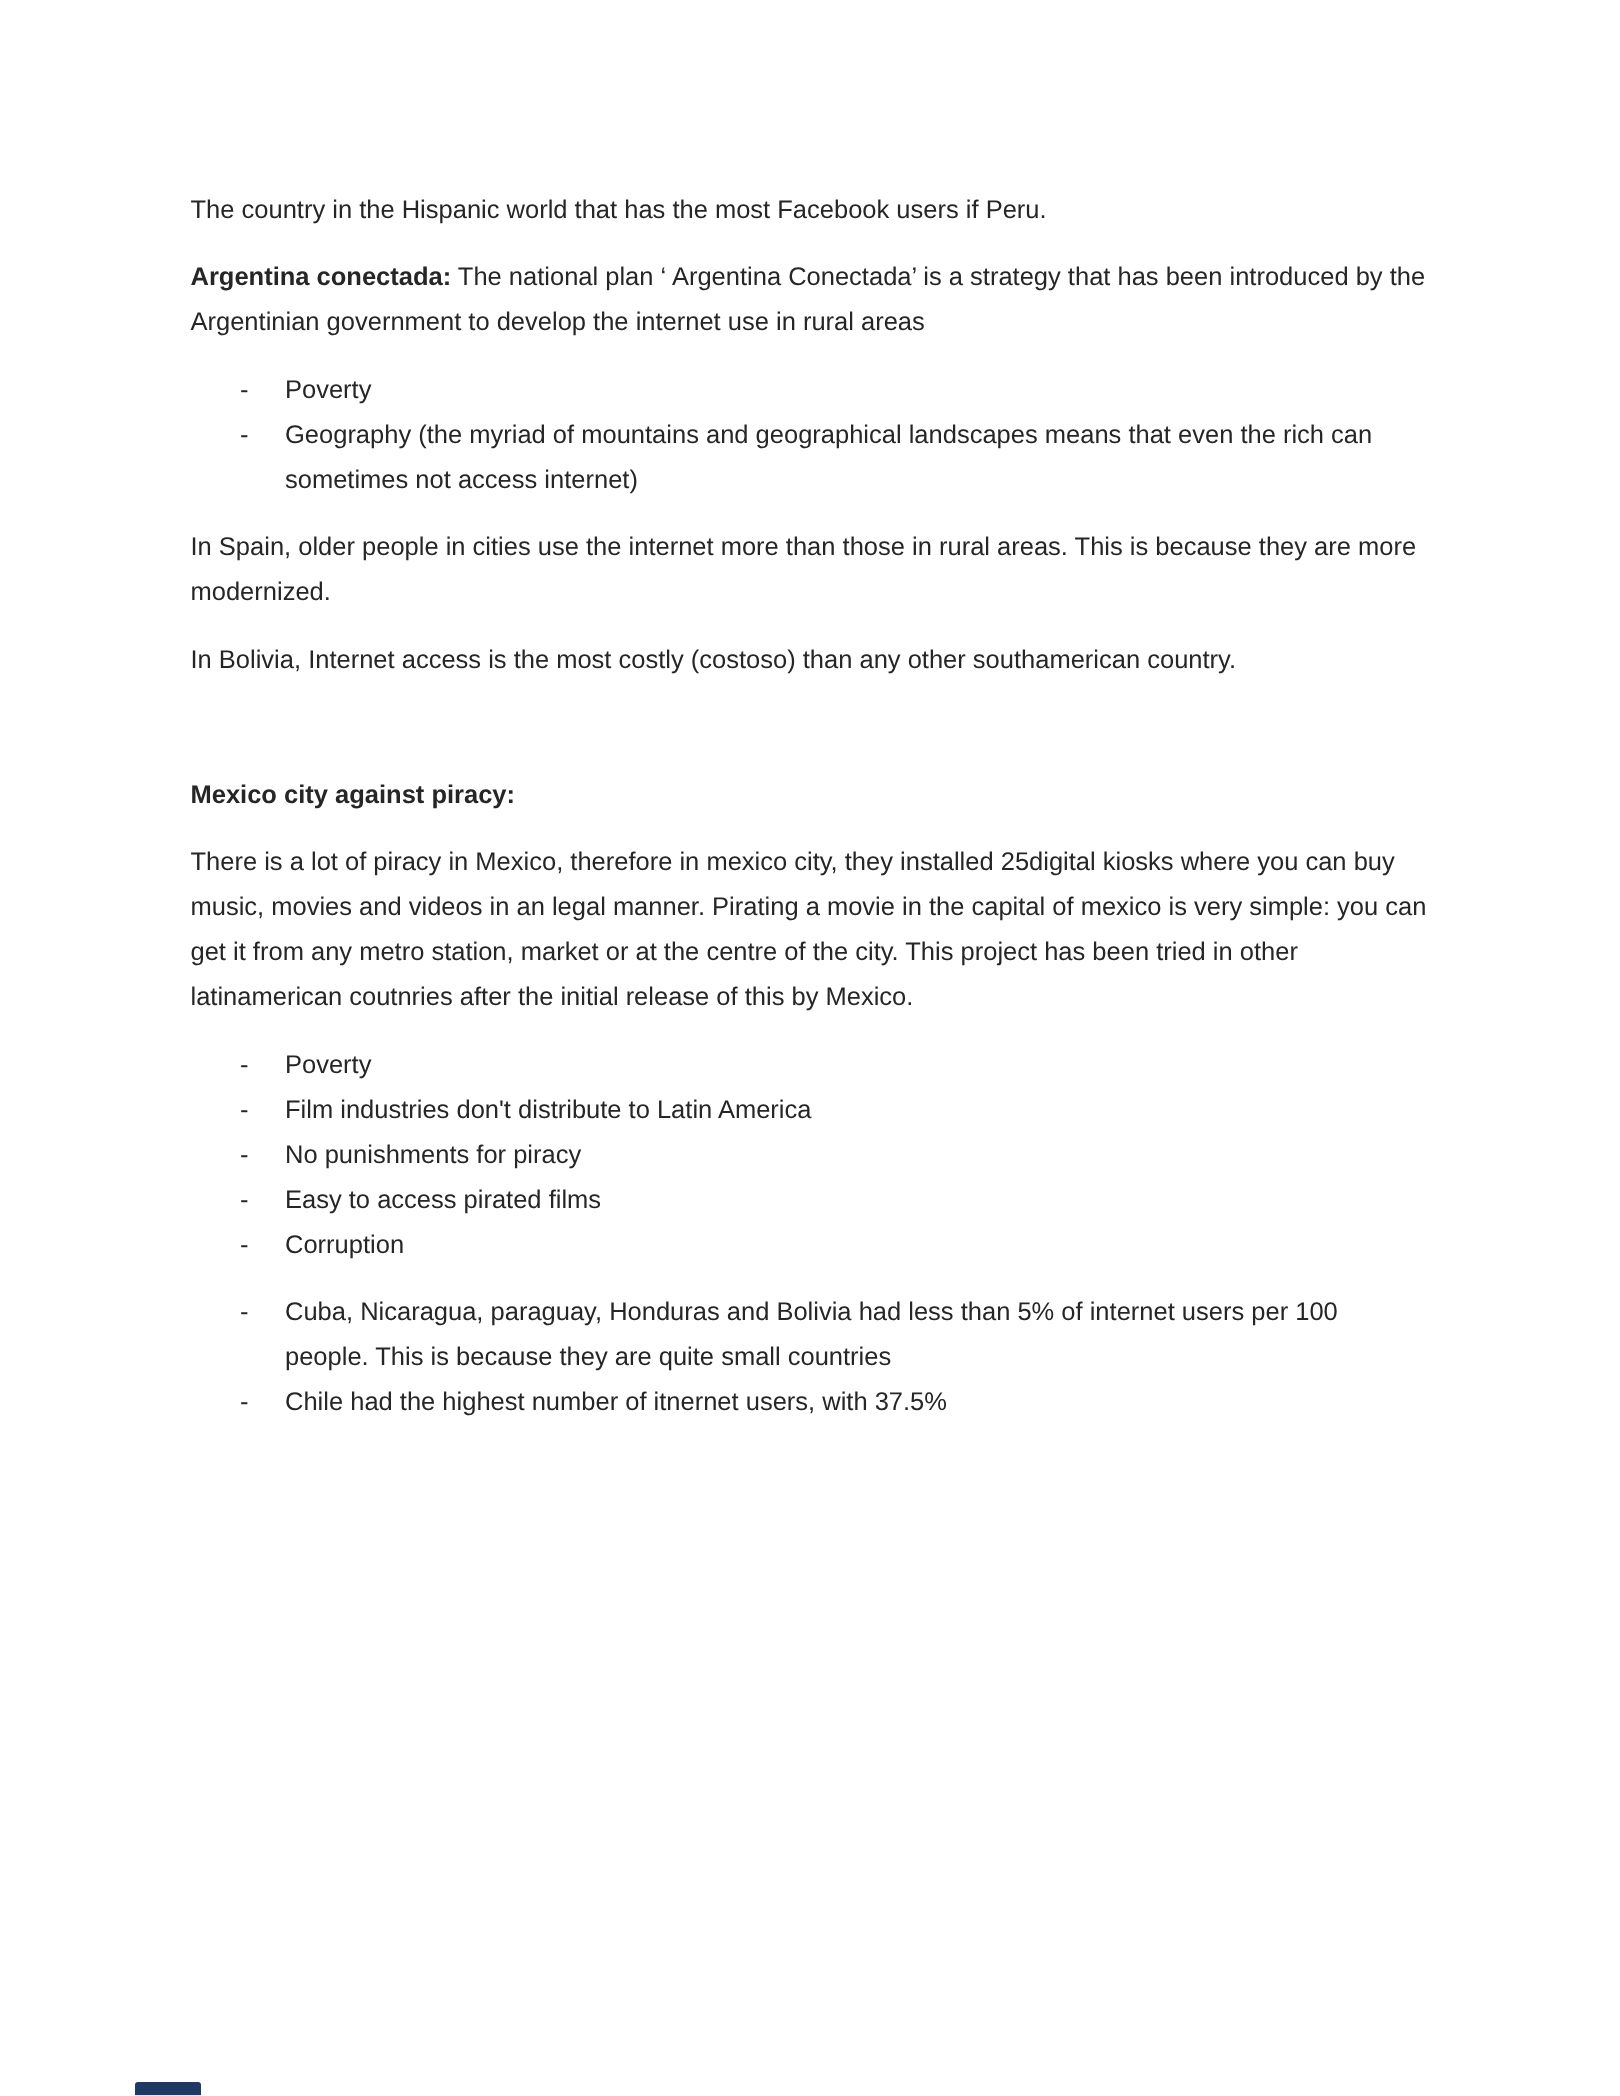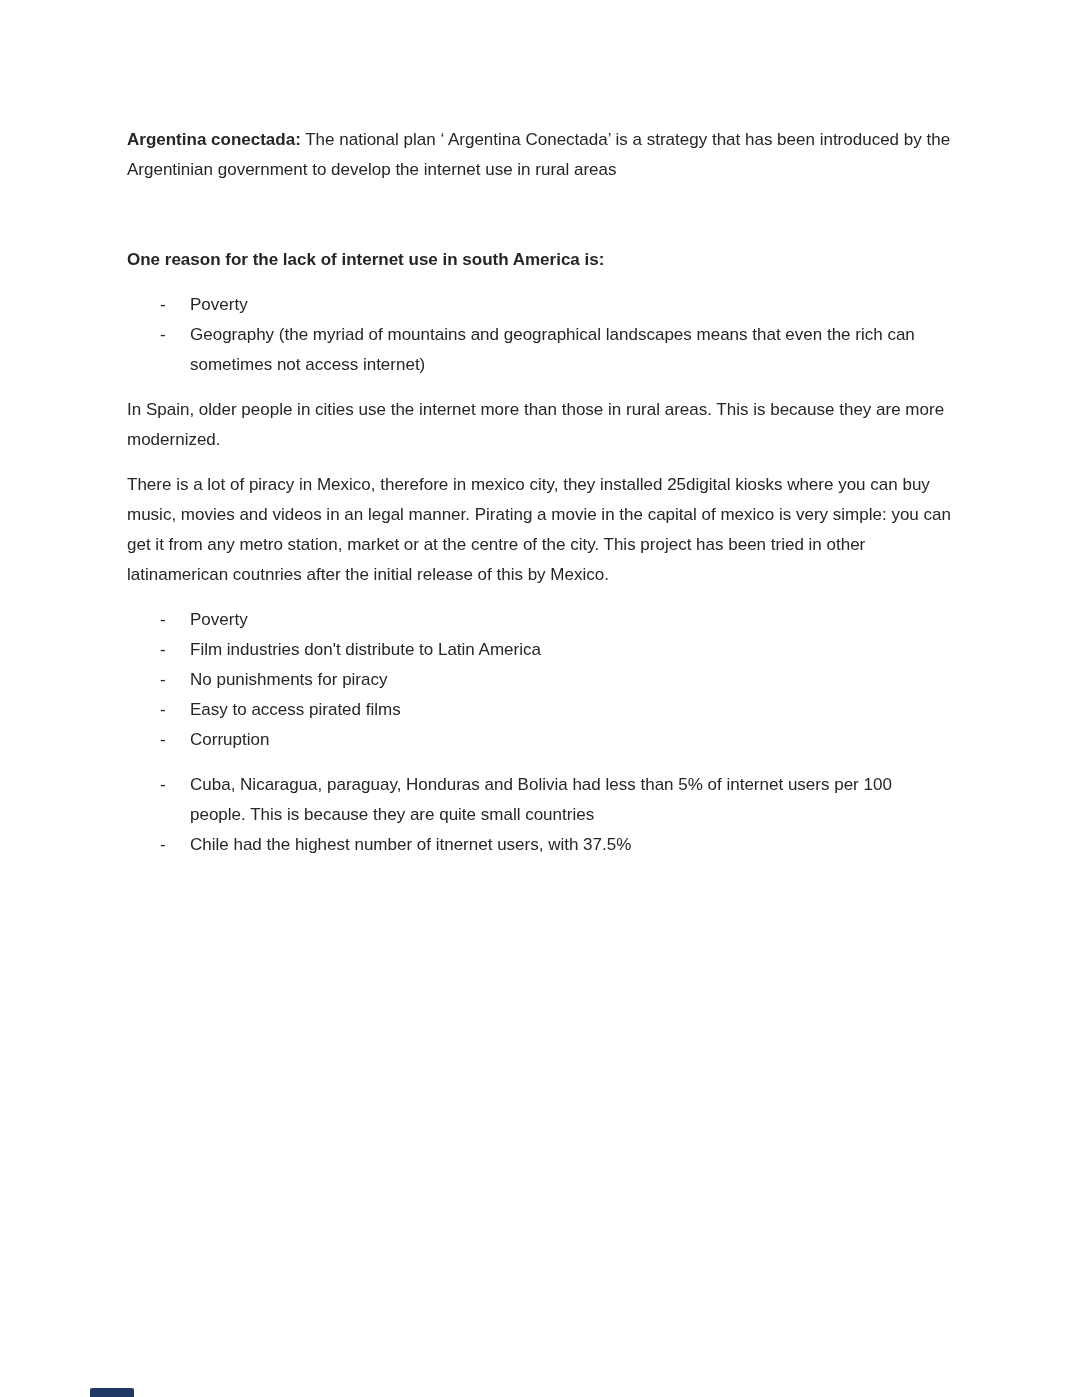--- a/index.html
+++ b/index.html
@@ -61,39 +61,41 @@
     background: #1f3864;
     border-radius: 2px 2px 0 0;
   }
 </style>
 </head>
 <body>
 
 <div class="page">
   <div class="content">
 
+    <p>The country in the Hispanic world that has the most Facebook users if Peru.</p>
 
     <p><b>Argentina conectada:</b><span> The national plan ‘ Argentina Conectada’ is a strategy that has been introduced by the Argentinian government to develop the internet use in rural areas</span></p>
 
-    <p class="h sp">One reason for the lack of internet use in south America is:</p>
 
     <ul>
       <li>
         <span class="dash">-</span>
         <span class="txt">Poverty</span>
       </li>
       <li>
         <span class="dash">-</span>
         <span class="txt">Geography (the myriad of mountains and geographical landscapes means that even the rich can sometimes not access internet)</span>
       </li>
     </ul>
 
     <p>In Spain, older people in cities use the internet more than those in rural areas. This is because they are more modernized.</p>
 
+    <p>In Bolivia, Internet access is the most costly (costoso) than any other southamerican country.</p>
 
+    <p class="h sp">Mexico city against piracy:</p>
 
     <p>There is a lot of piracy in Mexico, therefore in mexico city, they installed 25digital kiosks where you can buy music, movies and videos in an legal manner. Pirating a movie in the capital of mexico is very simple: you can get it from any metro station, market or at the centre of the city. This project has been tried in other latinamerican coutnries after the initial release of this by Mexico.</p>
 
 
     <ul>
       <li>
         <span class="dash">-</span>
         <span class="txt">Poverty</span>
       </li>
       <li>

